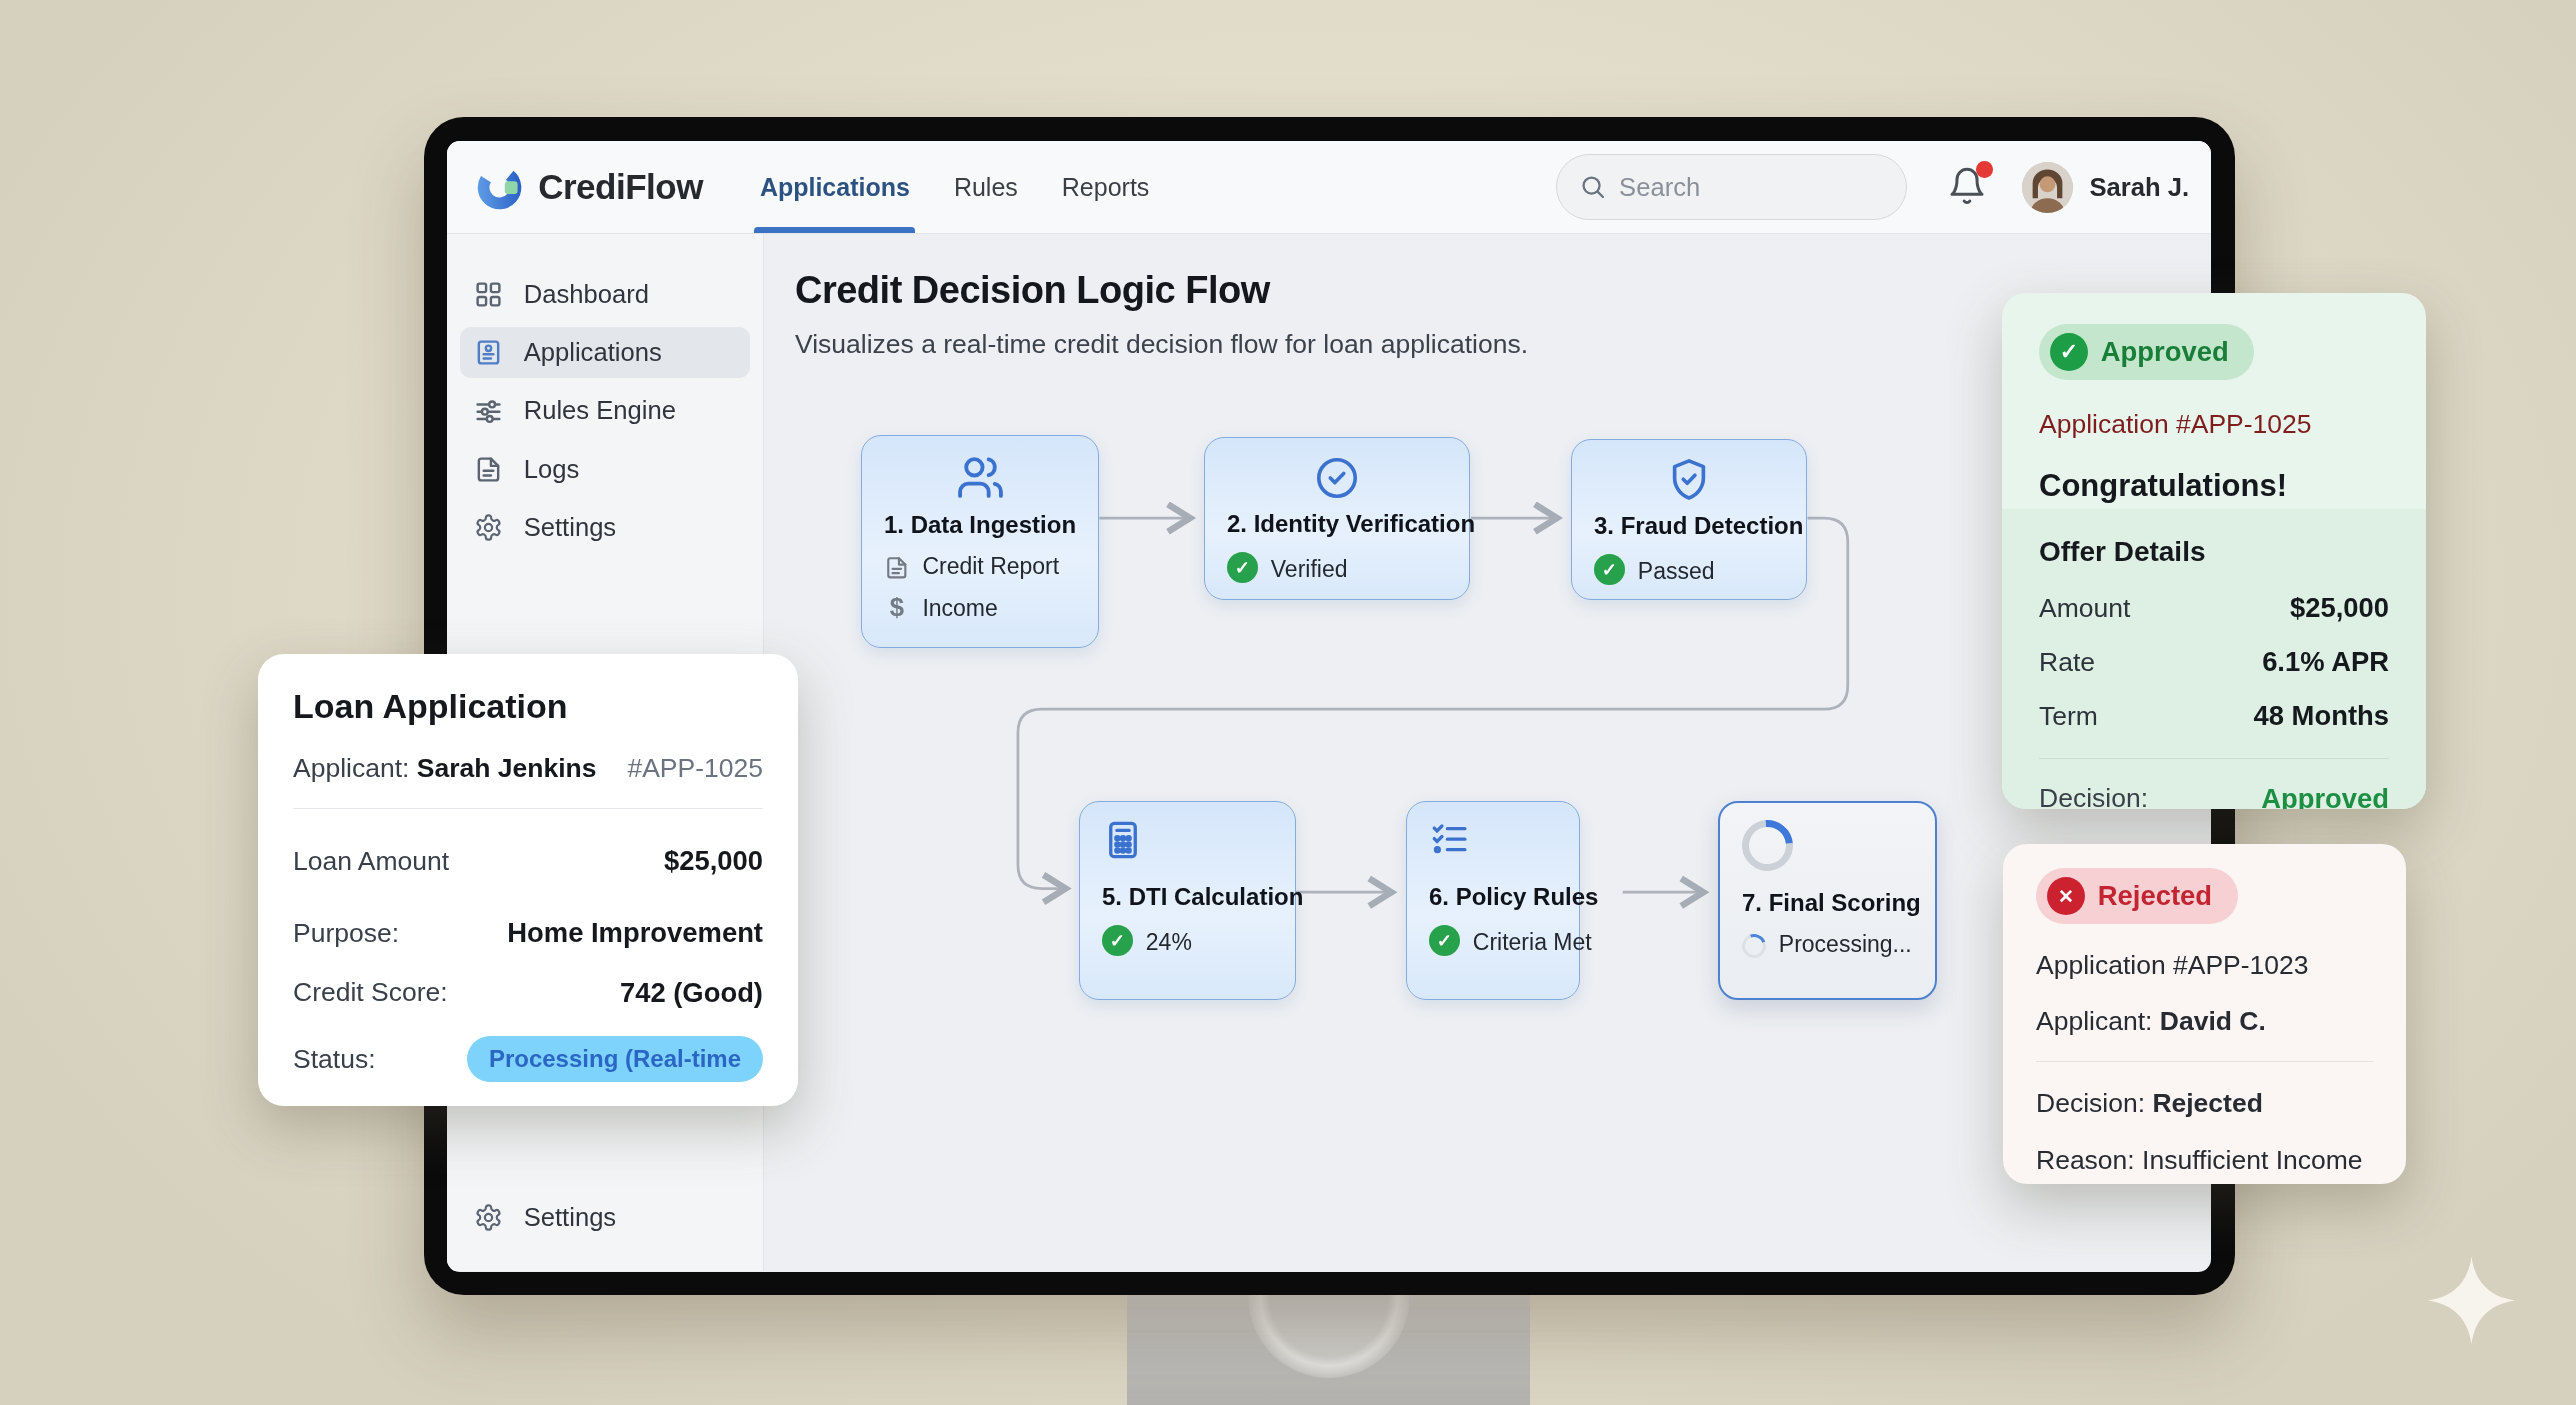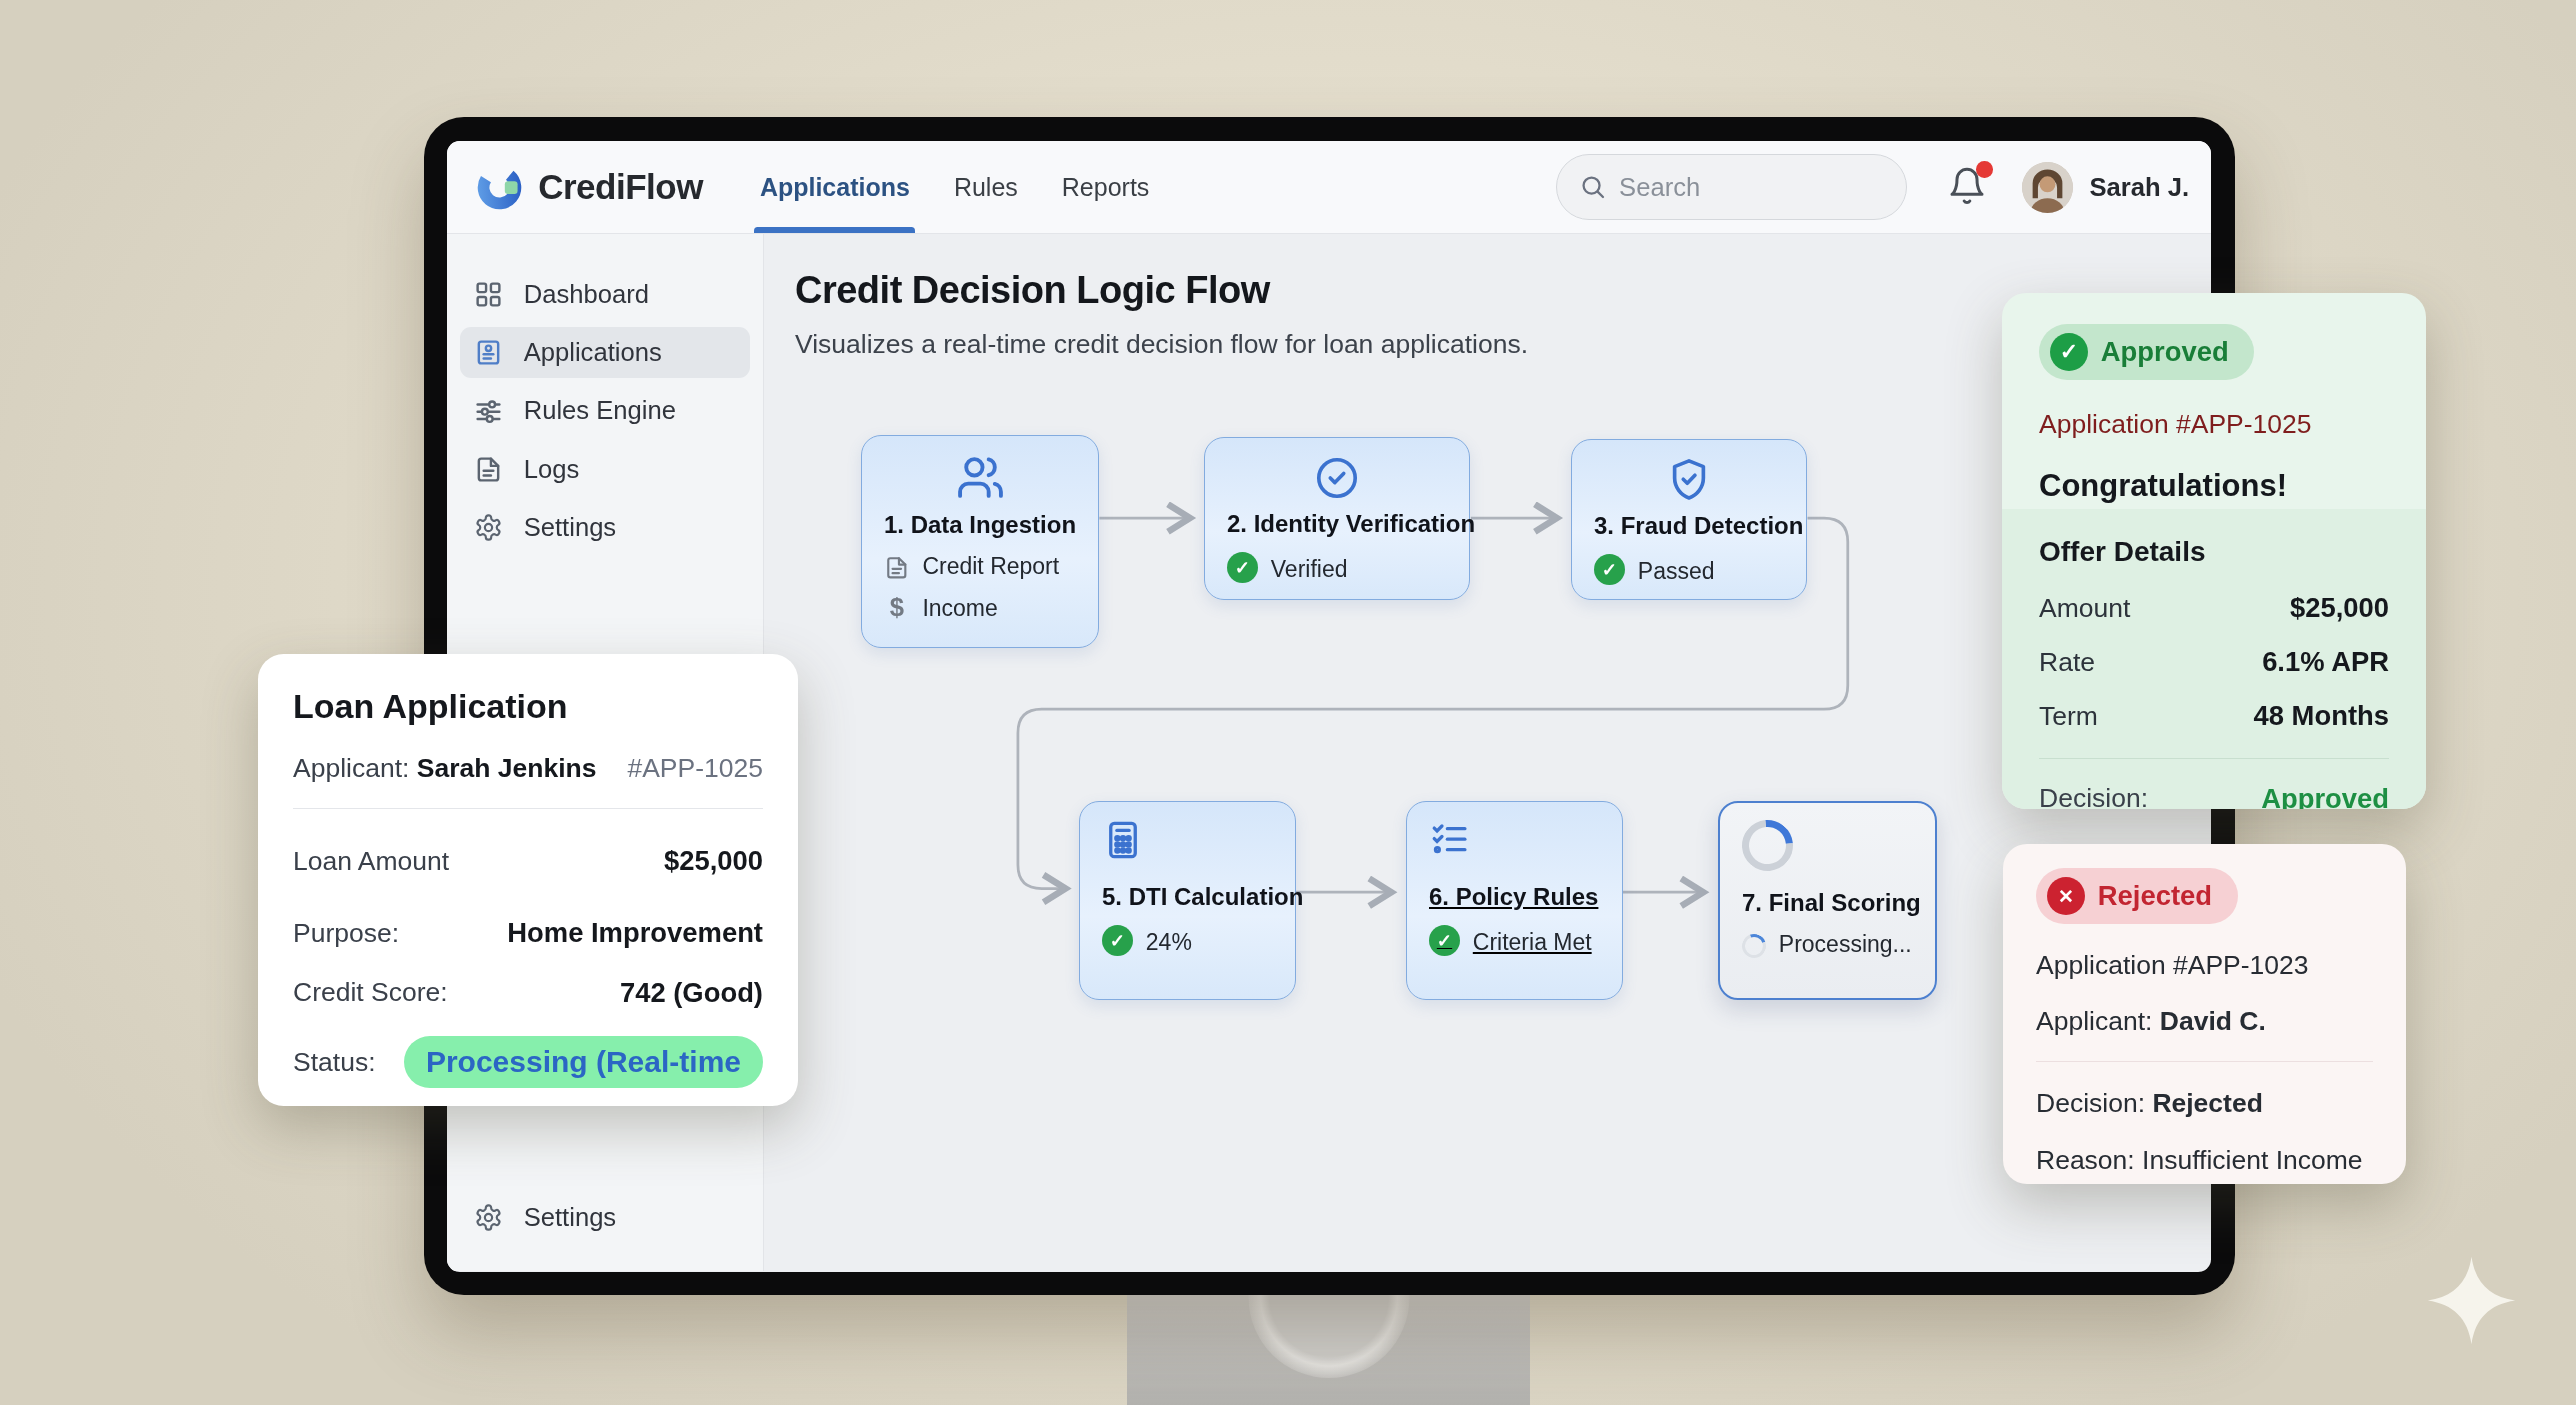--- a/index.html
+++ b/index.html
@@ -85,21 +85,21 @@
   .loan-title { font-size:34px; font-weight:bold; color:#15181d; }
   .kv { display:flex; justify-content:space-between; align-items:center; }
   .kv .k { font-size:26.5px; color:#3a404a; }
   .kv .v { font-size:27.4px; font-weight:bold; color:#15181d; }
   .loan-applicant { margin-top:27.4px; }
   .loan-applicant .name { font-weight:bold; }
   .loan-applicant .app-id { font-size:26.5px; color:#6b7280; font-weight:normal; }
   .loan-div { border-top:1.8px solid #e4e6ea; margin-top:24px; }
   .loan-amount { margin-top:36px; }
   .loan-rows { margin-top:40px; display:flex; flex-direction:column; gap:27.4px; }
-  .status-pill { background:#86efac; color:#2b66c4; font-weight:bold; font-size:30px;
+  .status-pill { background:#7dd3fc; color:#2b66c4; font-weight:bold; font-size:24px;
     padding:9.1px 22px; border-radius:914px; white-space:nowrap;text-align:right; }
 
   .approved-card { left:2002px; top:293px; width:424px; height:516px;
     background:#e8f5ec; overflow:hidden; border-radius:24px; }
   .ac-top { padding:31px 37px 0 37px; }
   .pill { display:inline-flex; align-items:center; gap:12.8px; border-radius:914px; padding:9.1px 25.6px 9.1px 11px; }
   .pill-green { background:#c3e6cc; }
   .pill-icon { width:38px; height:38px; border-radius:50%; display:flex; align-items:center;
     justify-content:center; color:#fff; font-size:22px; font-weight:bold; flex:0 0 auto; }
   .pill-icon.green { background:#1d9e46; }
@@ -360,21 +360,21 @@
             <circle cx="15.2" cy="18" r="0.9" fill="#3b72cf"></circle>
         </svg>
       </div>
       <div class="node-title" style="margin-top:22px;">5. DTI Calculation</div>
       <div class="node-row">
         <span class="badge-check"></span>
         <span>24%</span>
       </div>
     </div>
 
-    <div class="node" style="left:959px; top:660px; width:217px; height:199px;text-decoration:underline;">
+    <div class="node" style="left:959px; top:660px; width:174px; height:199px;">
       <div class="node-icon">
         <svg class="icon" width="42" height="42" viewBox="0 0 24 24" fill="none" stroke="#3b72cf" stroke-width="1.9" stroke-linecap="round">
           <path d="m3 5.2 1.6 1.6L7.4 4"></path>
             <line x1="10.5" y1="5.5" x2="20.5" y2="5.5"></line>
           <path d="m3 11.2 1.6 1.6L7.4 10"></path>
             <line x1="10.5" y1="11.5" x2="20.5" y2="11.5"></line>
           <circle cx="4.8" cy="17.5" r="1.1"></circle>
             <line x1="10.5" y1="17.5" x2="20.5" y2="17.5"></line>
         </svg>
       </div>

